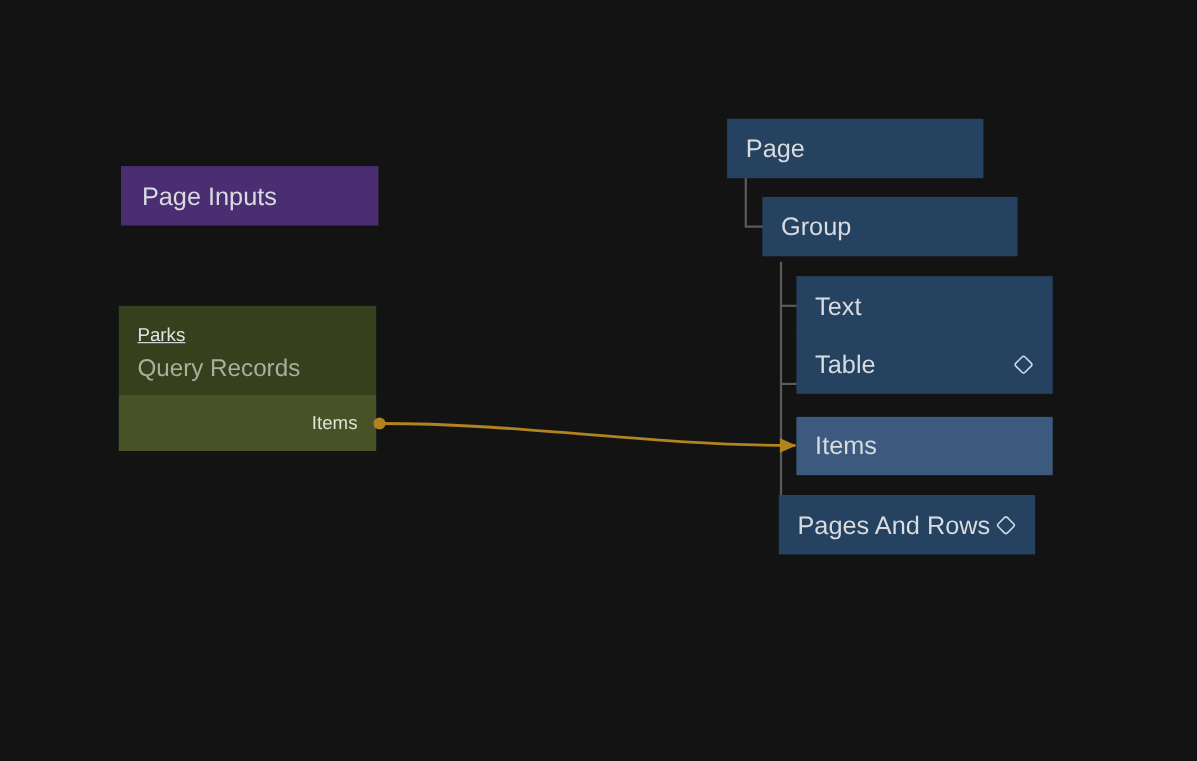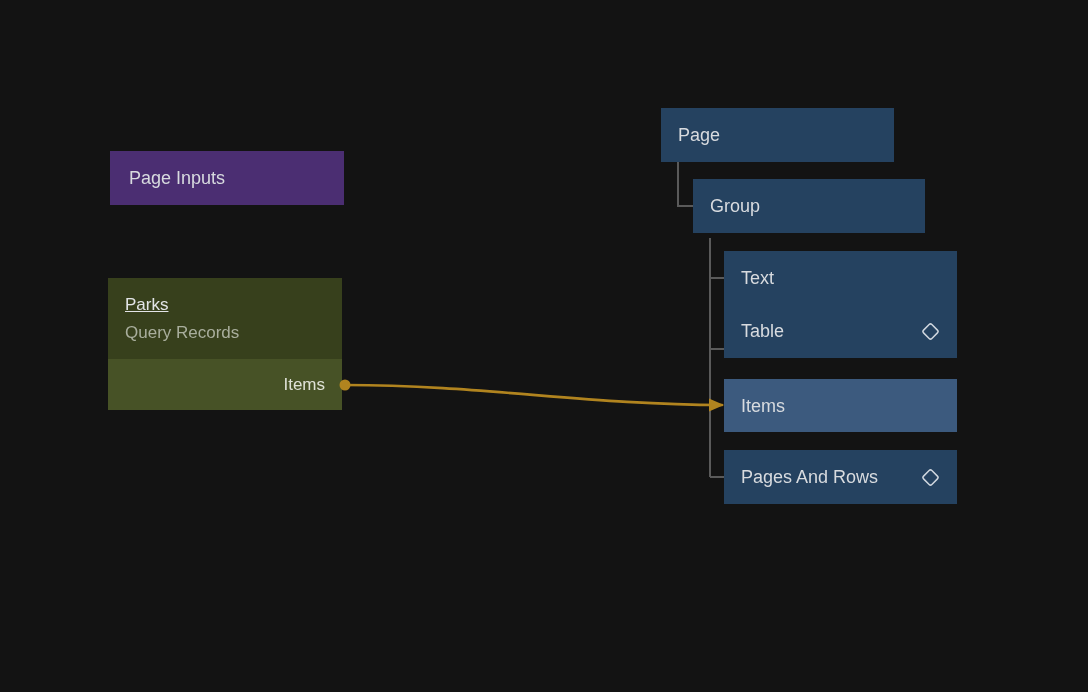--- a/index.html
+++ b/index.html
@@ -17,21 +17,21 @@
     -webkit-font-smoothing: antialiased;
   }
 
   
   .node {
     position: absolute;
     box-sizing: border-box;
     display: flex;
     align-items: center;
     color: #d8dbdf;
-    font-size: 18px;
+    font-size: 23px;
     line-height: 1;
     user-select: none;
   }
   .node-label {
     white-space: nowrap;
   }
 
   
   .node-purple {
     background: #4b2e72;
@@ -72,21 +72,21 @@
   .green-title {
     color: #e2e4e7;
     font-size: 17px;
     line-height: 1;
     margin-bottom: 11px;
     white-space: nowrap;
     text-decoration: underline;
   }
   .green-sub {
     color: #a9ae9d;
-    font-size: 17px;
+    font-size: 22px;
     line-height: 1;
     white-space: nowrap;
   }
   .green-body {
     background: #475226;
     flex: 1 1 auto;
     display: flex;
     align-items: center;
     justify-content: flex-end;
     padding-right: 17px;
@@ -160,21 +160,21 @@
       <svg class="diamond-icon" viewBox="0 0 24 24" xmlns="http://www.w3.org/2000/svg">
         <rect x="5.3" y="5.3" width="13.4" height="13.4" rx="2.2" ry="2.2" transform="rotate(45 12 12)" fill="none" stroke="#cfd6de" stroke-width="1.7"></rect>
       </svg>
     </span>
   </div>
 
   <div class="node node-blue-light" style="left:724px; top:379px; width:233px; height:53px;">
     <span class="node-label">Items</span>
   </div>
 
-  <div class="node node-blue with-icon" style="left:724px; top:450px; width:233px; height:54px;">
+  <div class="node node-blue with-icon" style="left:708px; top:450px; width:233px; height:54px;">
     <span class="node-label">Pages And Rows</span>
     <span>
       <svg class="diamond-icon" viewBox="0 0 24 24" xmlns="http://www.w3.org/2000/svg">
         <rect x="5.3" y="5.3" width="13.4" height="13.4" rx="2.2" ry="2.2" transform="rotate(45 12 12)" fill="none" stroke="#cfd6de" stroke-width="1.7"></rect>
       </svg>
     </span>
   </div>
 
   <svg class="overlay" viewBox="0 0 1088 692" xmlns="http://www.w3.org/2000/svg">
     <path d="M345,385 C480,385 590,405 722,405" fill="none" stroke="#b1841f" stroke-width="2.6" stroke-linecap="round"></path>

